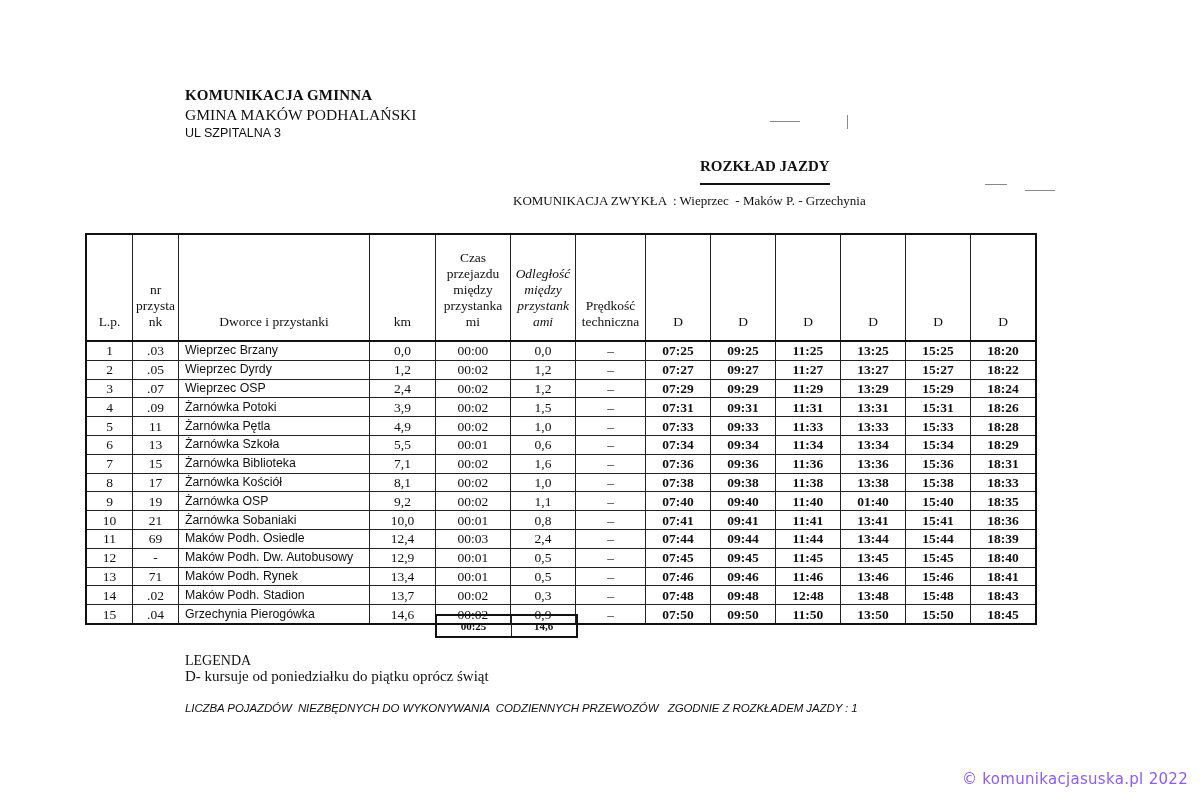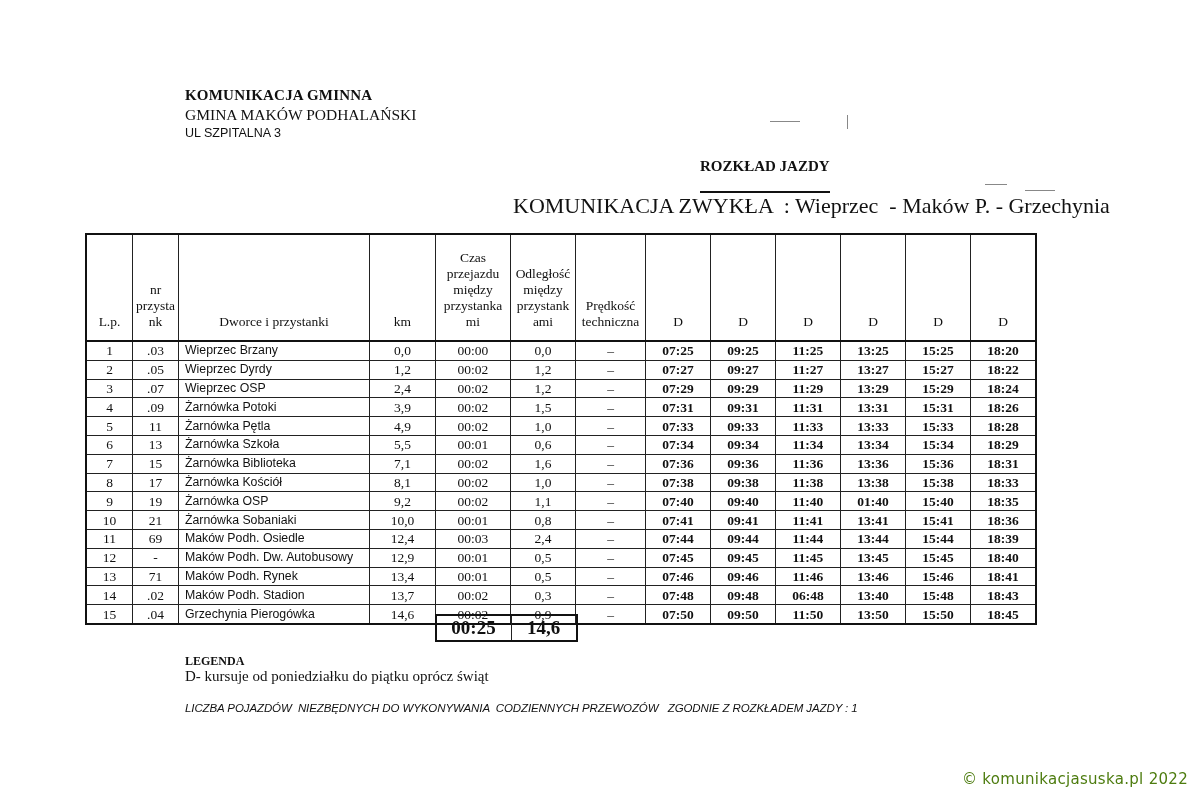--- a/index.html
+++ b/index.html
@@ -7,58 +7,58 @@
     width: 1200px; height: 800px; position: relative; overflow: hidden;
     background: #ffffff; color: #111111;
     font-family: "Liberation Serif", serif;
   }
   .org { position: absolute; left: 185px; top: 86px; line-height: 19px; }
   .org .l1 { font-weight: bold; font-size: 15px; letter-spacing: 0.2px; }
   .org .l2, .org .l3 { font-size: 15.5px; }
   .org .l4 { font-family: "Liberation Sans", sans-serif; font-size: 12.5px; }
   .doc-title {
     position: absolute; left: 700px; top: 157px; font-weight: bold; font-size: 15px;
-    border-bottom: 2px solid #111; line-height: 18px; padding-bottom: 16px;
-  }
-  .route { position: absolute; left: 513px; top: 193px; font-size: 22px; white-space: pre; }
+    border-bottom: 2px solid #111; line-height: 18px; padding-bottom: 8px;
+  }
+  .route { position: absolute; left: 513px; top: 193px; font-size: 13px; white-space: pre; }
   .speck { position: absolute; background: #888; }
 
   table.tt {
     position: absolute; left: 85px; top: 233px;
     border-collapse: collapse; border: 2.5px solid #111;
   }
   table.tt th, table.tt td {
     border: 1.5px solid #222; padding: 0; height: 17.8px; line-height: 17px;
   }
   table.tt th {
     font-weight: normal; font-size: 13.5px; vertical-align: bottom; line-height: 16px;
     height: 95px; padding-bottom: 10px;
   }
   table.tt td { font-size: 13.5px; text-align: center; }
   table.tt td.time { font-weight: bold; font-size: 13.5px; }
   table.tt td.name { text-align: left; font-family: "Liberation Sans", sans-serif; font-size: 12.3px; padding-left: 6px; }
   table.tt tbody tr:first-child td { border-top: 2.5px solid #111; }
   .c-lp { width: 45px; } .c-nr { width: 45px; } .c-name { width: 190px; margin-top: 48px; }
-  .c-km { width: 65px; } .c-czas { width: 74px; } .c-odl { width: 64px; }
+  .c-km { width: 65px; } .c-czas { width: 74px; } .c-odl { width: 64px; font-style: italic; }
   .c-pr { width: 69px; } .c-d { width: 64px; }
 
   table.totals { position: absolute; left: 432px; top: 612px; border-collapse: collapse; border: 2.5px solid #111; }
-  table.totals td { border: 1.5px solid #222; height: 18px; font-weight: bold; font-size: 19px; text-align: center; }
+  table.totals td { border: 1.5px solid #222; height: 18px; font-weight: bold; font-size: 11px; text-align: center; }
   table.totals td.t1 { width: 77px; } table.totals td.t2 { width: 63px; }
 
   .legend { position: absolute; left: 185px; top: 653px; }
-  .legend .h { font-weight: bold; font-size: 12px; line-height: 16px; }
+  .legend .h { font-weight: normal; font-size: 14px; line-height: 16px; }
   .legend .d { font-size: 15px; line-height: 15px; }
   .vehicles {
     position: absolute; left: 185px; top: 702px;
     font-family: "Liberation Sans", sans-serif; font-size: 11.5px; white-space: pre; letter-spacing: -0.1px; font-style: italic;
   }
   .copyright {
     position: absolute; right: 12px; top: 770px;
-    font-family: "DejaVu Sans", sans-serif; font-size: 15px; color: #4d7c0f; letter-spacing: 0.3px;
+    font-family: "DejaVu Sans", sans-serif; font-size: 15px; color: #8b5cf6; letter-spacing: 0.3px;
   }
 </style>
 </head>
 <body>
 
 <div class="org">
   <div class="l1">KOMUNIKACJA GMINNA</div>
   <div class="l2">GMINA MAKÓW PODHALAŃSKI</div>
   <div class="l4">UL SZPITALNA 3</div>
 </div>
@@ -288,22 +288,22 @@
       <tr>
         <td>14</td>
         <td>.02</td>
         <td class="name">Maków Podh. Stadion</td>
         <td>13,7</td>
         <td>00:02</td>
         <td>0,3</td>
         <td>–</td>
         <td class="time">07:48</td>
         <td class="time">09:48</td>
-        <td class="time">06:48</td>
-        <td class="time">13:40</td>
+        <td class="time">12:48</td>
+        <td class="time">13:48</td>
         <td class="time">15:48</td>
         <td class="time">18:43</td>
       </tr>
       <tr>
         <td>15</td>
         <td>.04</td>
         <td class="name">Grzechynia Pierogówka</td>
         <td>14,6</td>
         <td>00:02</td>
         <td>0,9</td>

